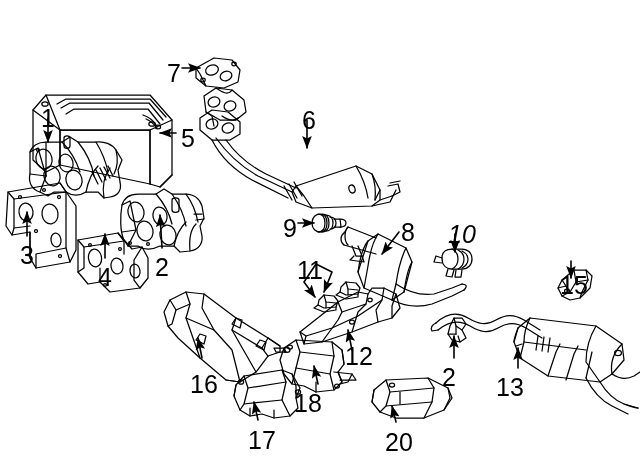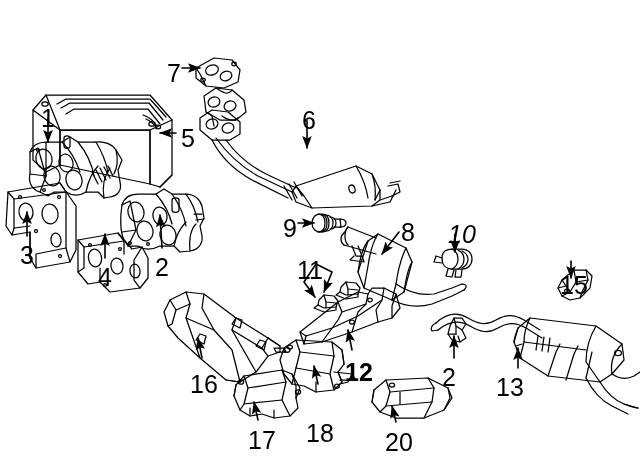--- a/index.html
+++ b/index.html
@@ -406,22 +406,22 @@
   <div class="lbl" style="left:155px;top:255px;">2</div>
   <div class="lbl" style="left:20px;top:243px;">3</div>
   <div class="lbl" style="left:98px;top:265px;">4</div>
   <div class="lbl" style="left:181px;top:126px;">5</div>
   <div class="lbl" style="left:302px;top:108px;">6</div>
   <div class="lbl" style="left:167px;top:61px;">7</div>
   <div class="lbl" style="left:401px;top:220px;">8</div>
   <div class="lbl" style="left:283px;top:216px;">9</div>
   <div class="lbl" style="left:448px;top:222px;font-style:italic;">10</div>
   <div class="lbl" style="left:297px;top:258px;">11</div>
-  <div class="lbl" style="left:345px;top:360px;font-weight:bold;">12</div>
+  <div class="lbl" style="left:345px;top:344px;">12</div>
   <div class="lbl" style="left:496px;top:375px;">13</div>
   <div class="lbl" style="left:442px;top:365px;">2</div>
   <div class="lbl" style="left:560px;top:249px;margin-top:24px;">15</div>
   <div class="lbl" style="left:190px;top:360px;margin-top:12px;">16</div>
   <div class="lbl" style="left:248px;top:428px;text-align:center;">17</div>
-  <div class="lbl" style="left:306px;top:391px;margin-top:30px;">18</div>
+  <div class="lbl" style="left:294px;top:391px;">18</div>
   <div class="lbl" style="left:385px;top:430px;">20</div>
 
 </div>
 
 </body></html>

